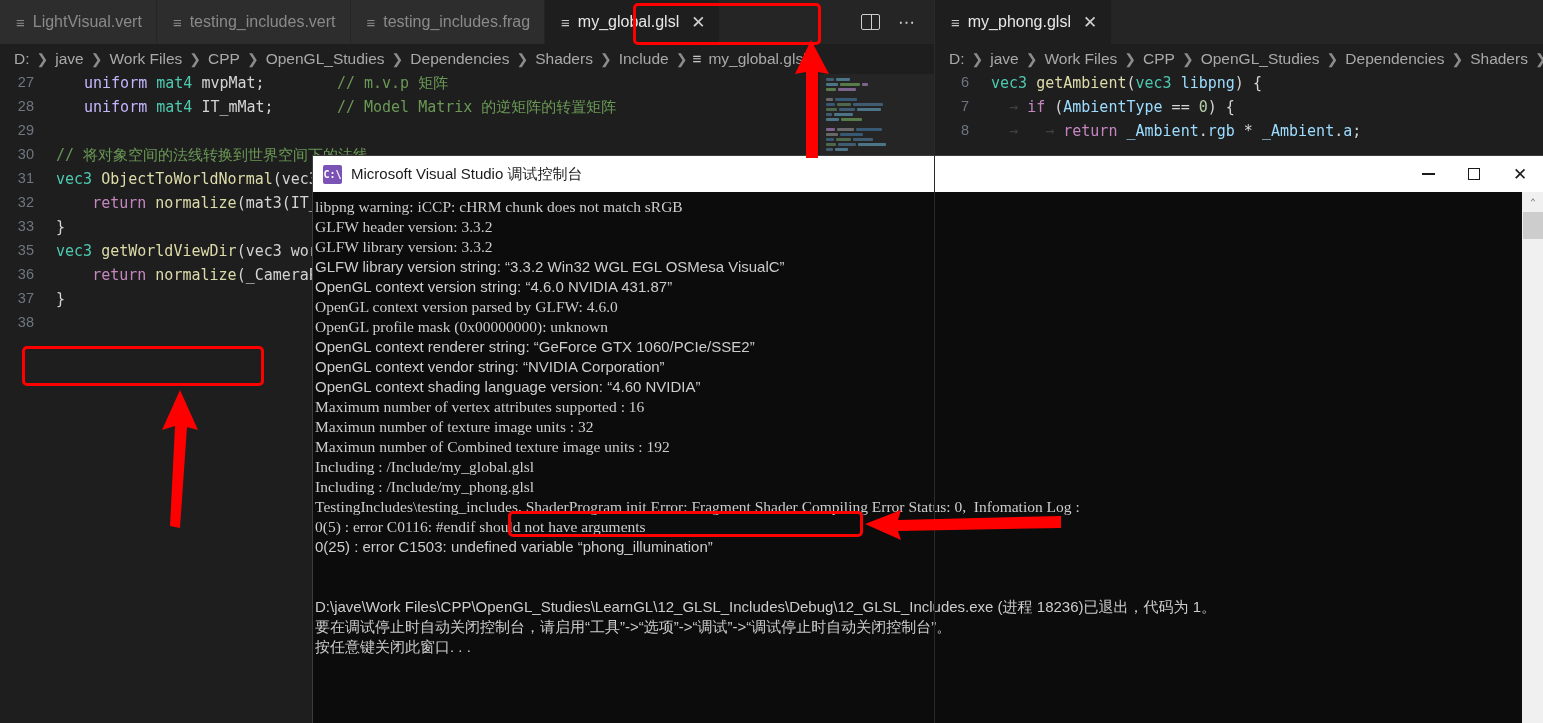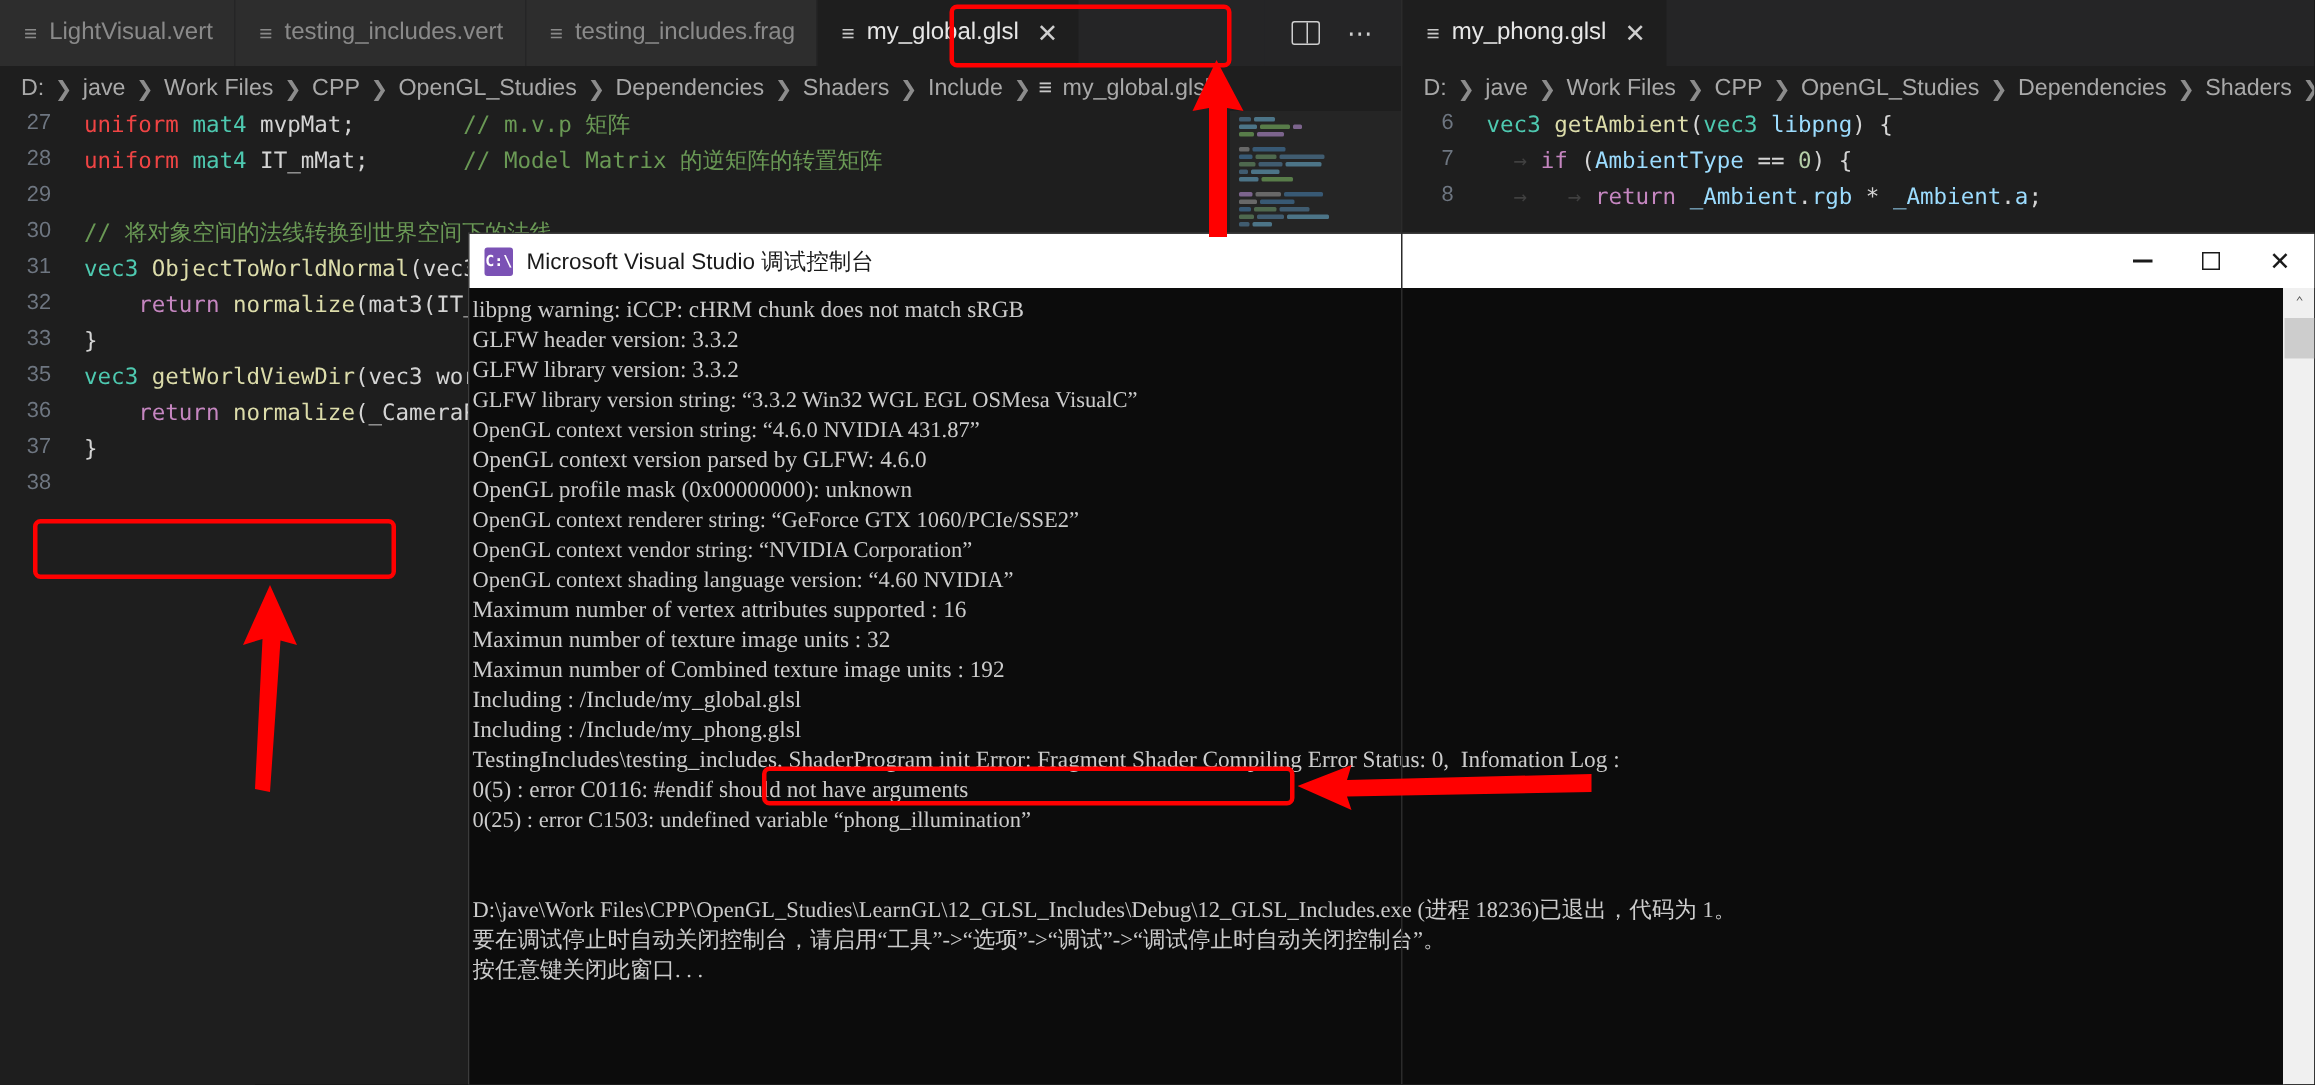--- a/index.html
+++ b/index.html
@@ -43,21 +43,21 @@
   .bc-sep { color:#8c8c8c; padding:0 5px; font-size:14px; }
   .bc-icon { color:#c8c8c8; margin-right:5px; }
 
   .editor-body { position:relative; background:#1e1e1e; height:649px; overflow:hidden; }
   .codearea { position:absolute; left:0; top:0; font-family:"DejaVu Sans Mono","Liberation Mono",monospace; font-size:15px; }
   .cline { display:flex; height:24px; align-items:flex-start; white-space:pre; }
   .ln { width:56px; text-align:right; padding-right:22px; color:#6e7681; font-size:14.5px;
         font-family:"Liberation Sans", sans-serif; flex:none; }
   .ln.cur { color:#b9b9b9; }
   .code { color:#d4d4d4; }
-  .kw   { color:#ef4444; }
+  .kw   { color:#c4b5fd;margin-left:28px; }
   .kw2  { color:#c586c0; }
   .typ  { color:#4ec9b0; }
   .fn   { color:#dcdcaa; }
   .var  { color:#9cdcfe; }
   .cmt  { color:#6a9955; }
   .num  { color:#b5cea8; }
   .guide { color:#404040; }
 
   
   .minimap { position:absolute; right:0; top:0; width:115px; height:649px; background:#1e1e1e; }
@@ -93,21 +93,21 @@
   .con-btn .clo { font-size:17px; line-height:1; }
 
   .con-body {
     position:relative; height:531px; background:#0c0c0c; overflow:hidden;
     font-family:"DejaVu Sans Mono","Liberation Mono",monospace;
     font-size:15.5px; color:#ccc;
   }
   .con-text { position:absolute; left:2px; top:5px; width:1180px; }
   .con-line { height:20px; line-height:20px; color:#cccccc; white-space:pre;font-family:Liberation Serif, serif; }
   .con-line.blank { color:transparent; }
-  .cn-cjk { font-family:Liberation Serif, serif; font-size:15px; }
+  .cn-cjk { font-family:Liberation Sans, sans-serif; font-size:15px; }
 
   .con-scroll {
     position:absolute; right:0; top:0; width:21px; height:531px; background:#f0f0f0;
     border-left:1px solid #f0f0f0;
   }
   .sc-up { height:20px; display:flex; align-items:center; justify-content:center;
            color:#555; font-size:9px; }
   .sc-thumb { position:absolute; left:0; top:20px; width:21px; height:27px; background:#cdcdcd; }
 
   

